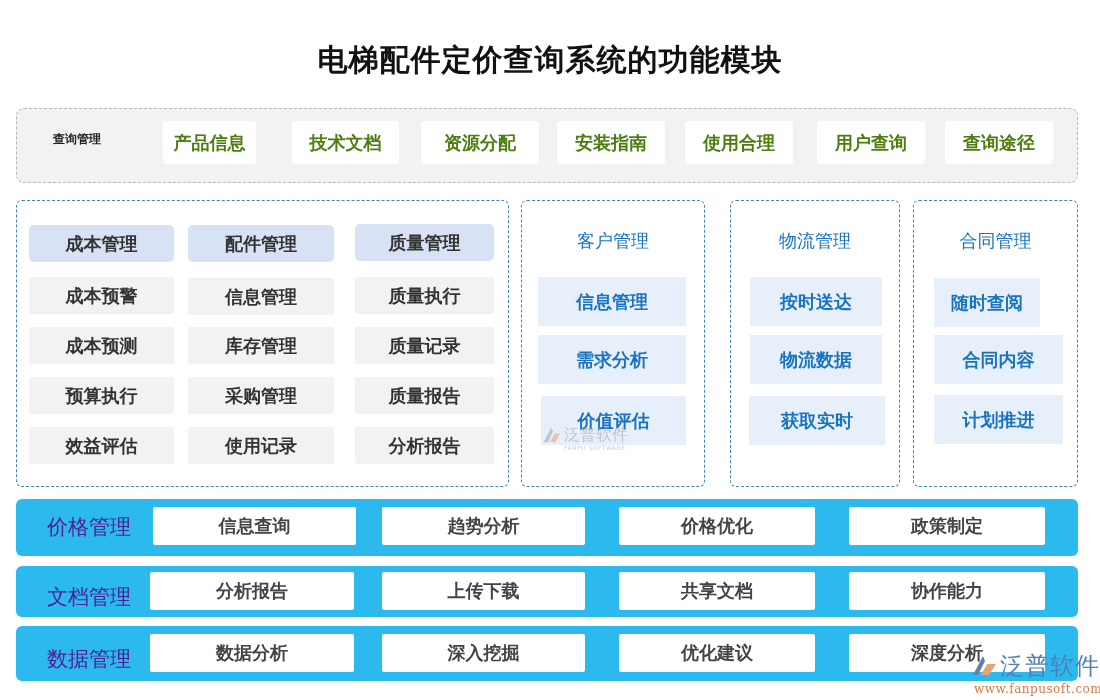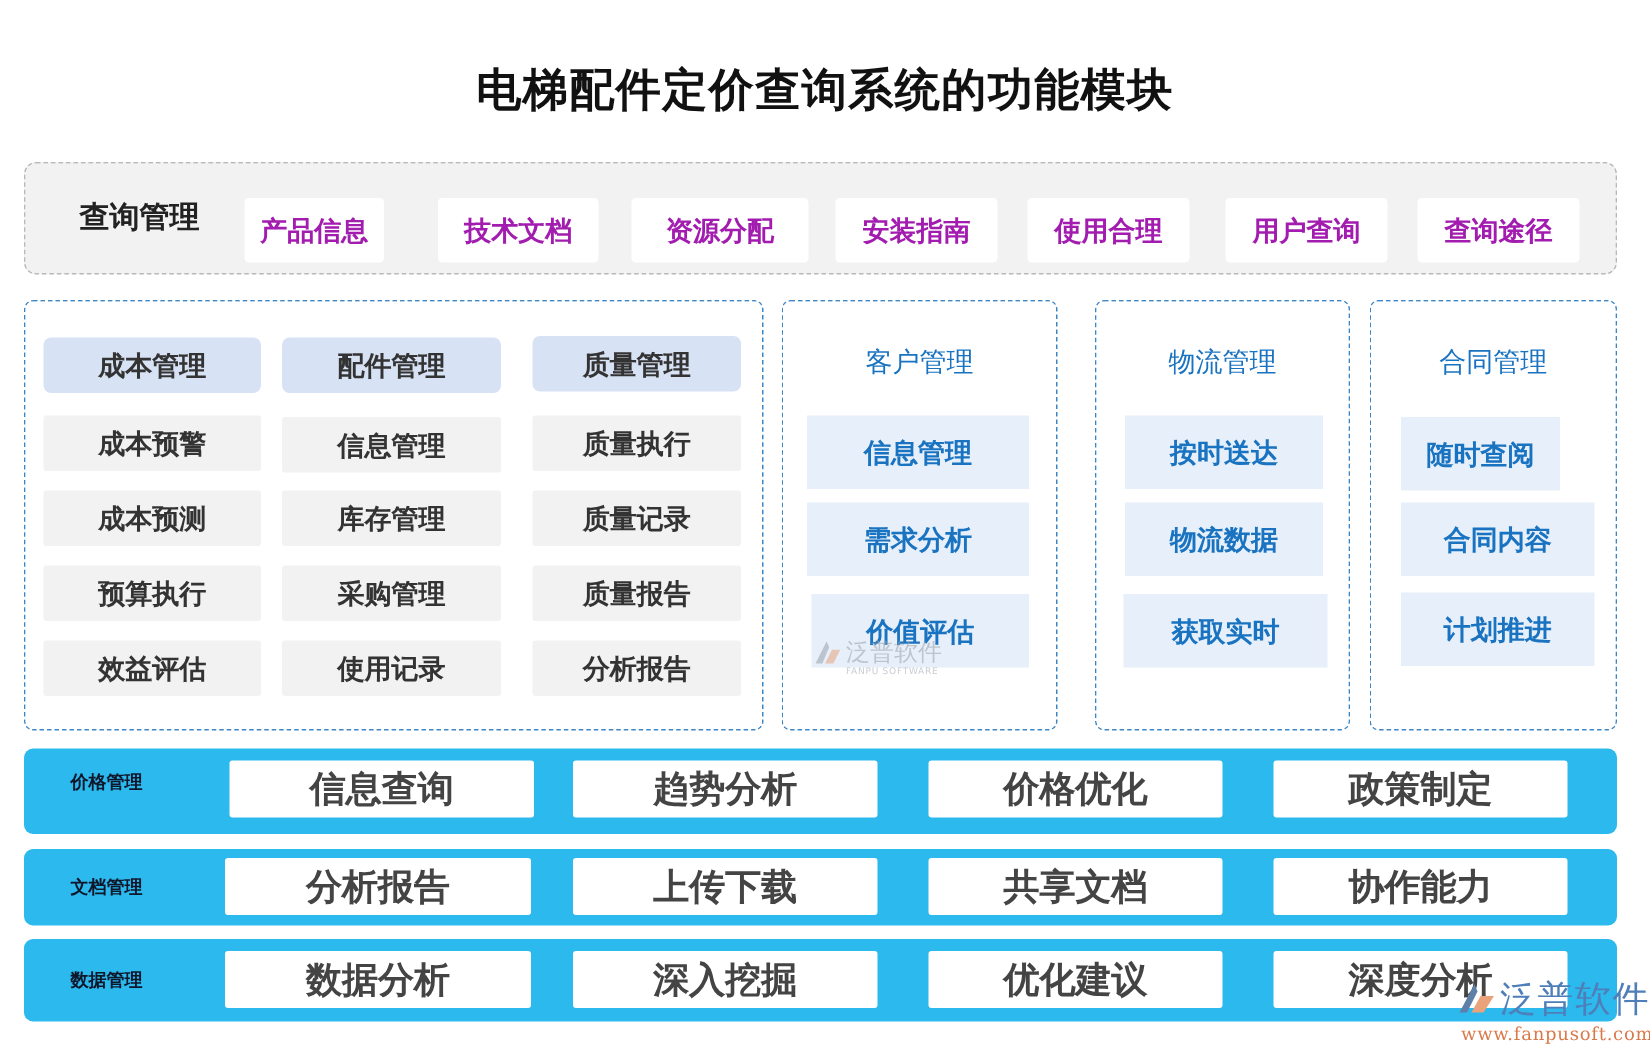--- a/index.html
+++ b/index.html
@@ -5,41 +5,41 @@
   * { box-sizing: border-box; margin: 0; padding: 0; }
   html, body { width: 1100px; height: 700px; background: #ffffff; overflow: hidden; }
   body { position: relative; font-family: "DejaVu Sans", "Liberation Sans", sans-serif; color: #333; }
 
   .title { position: absolute; left: 0; top: 40px; width: 1100px; text-align: center;
     font-size: 30px; font-weight: bold; color: #111; letter-spacing: 1px; }
 
   
   .query-band { position: absolute; left: 16px; top: 108px; width: 1062px; height: 75px;
     background: #f2f2f2; border: 1.5px dashed #b8b8b8; border-radius: 8px; }
-  .query-label { position: absolute; left: 36px; top: 22px; font-size: 20px; font-weight: bold; color: #222; }
-  .query-item { position: absolute; top: 23px; height: 43px; background: #fff; border-radius: 3px;
-    display: flex; align-items: center; justify-content: center; font-size: 18px; font-weight: bold; color: #a21caf; }
+  .query-label { position: absolute; left: 36px; top: 22px; font-size: 12px; font-weight: bold; color: #222; }
+  .query-item { position: absolute; top: 12px; height: 43px; background: #fff; border-radius: 3px;
+    display: flex; align-items: center; justify-content: center; font-size: 18px; font-weight: bold; color: #4d7c0f; }
 
   
   .panel { position: absolute; top: 200px; height: 287px; border: 1.5px dashed #3d86c6; border-radius: 6px; }
   .grid-cell { position: absolute; height: 37px; display: flex; align-items: center; justify-content: center;
     font-size: 18px; font-weight: bold; color: #333; border-radius: 2px; }
   .grid-cell.head { background: #d8e2f5; border-radius: 5px; }
   .grid-cell.sub { background: #f2f2f2; }
 
   .col-title { position: absolute; left: 0; width: 100%; top: 28px; text-align: center;
     font-size: 18px; font-weight: normal; color: #1a73c0; }
   .col-item { position: absolute; height: 49px; background: #e7f0fa; display: flex; align-items: center;
     justify-content: center; font-size: 18px; font-weight: bold; color: #1a73c0; }
 
   
   .bar { position: absolute; left: 16px; width: 1062px; background: #2cb9ee; border-radius: 6px; }
-  .bar-label { position: absolute; left: 31px; font-size: 12px; font-weight: bold; color: #0f172a; }
+  .bar-label { position: absolute; left: 31px; font-size: 21px; font-weight: normal; color: #4c1d95; }
   .bar-item { position: absolute; height: 38px; background: #fff; border-radius: 2px; display: flex;
-    align-items: center; justify-content: center; font-size: 24px; font-weight: bold; color: #444; }
+    align-items: center; justify-content: center; font-size: 18px; font-weight: bold; color: #444; }
 
   
   .wm-center { position: absolute; left: 540px; top: 424px; display: flex; align-items: center; opacity: 0.55; }
   .wm-center .logo { width: 22px; height: 22px; }
   .wm-center .txt { font-size: 16px; color: #9aa3ad; margin-left: 2px; }
   .wm-center .sub { position: absolute; left: 24px; top: 20px; font-size: 6px; color: #9aa3ad; letter-spacing: 0.5px; white-space: nowrap; }
 
   .wm-corner { position: absolute; left: 970px; top: 650px; }
   .wm-corner .row { display: flex; align-items: center; }
   .wm-corner .logo { width: 28px; height: 26px; }

